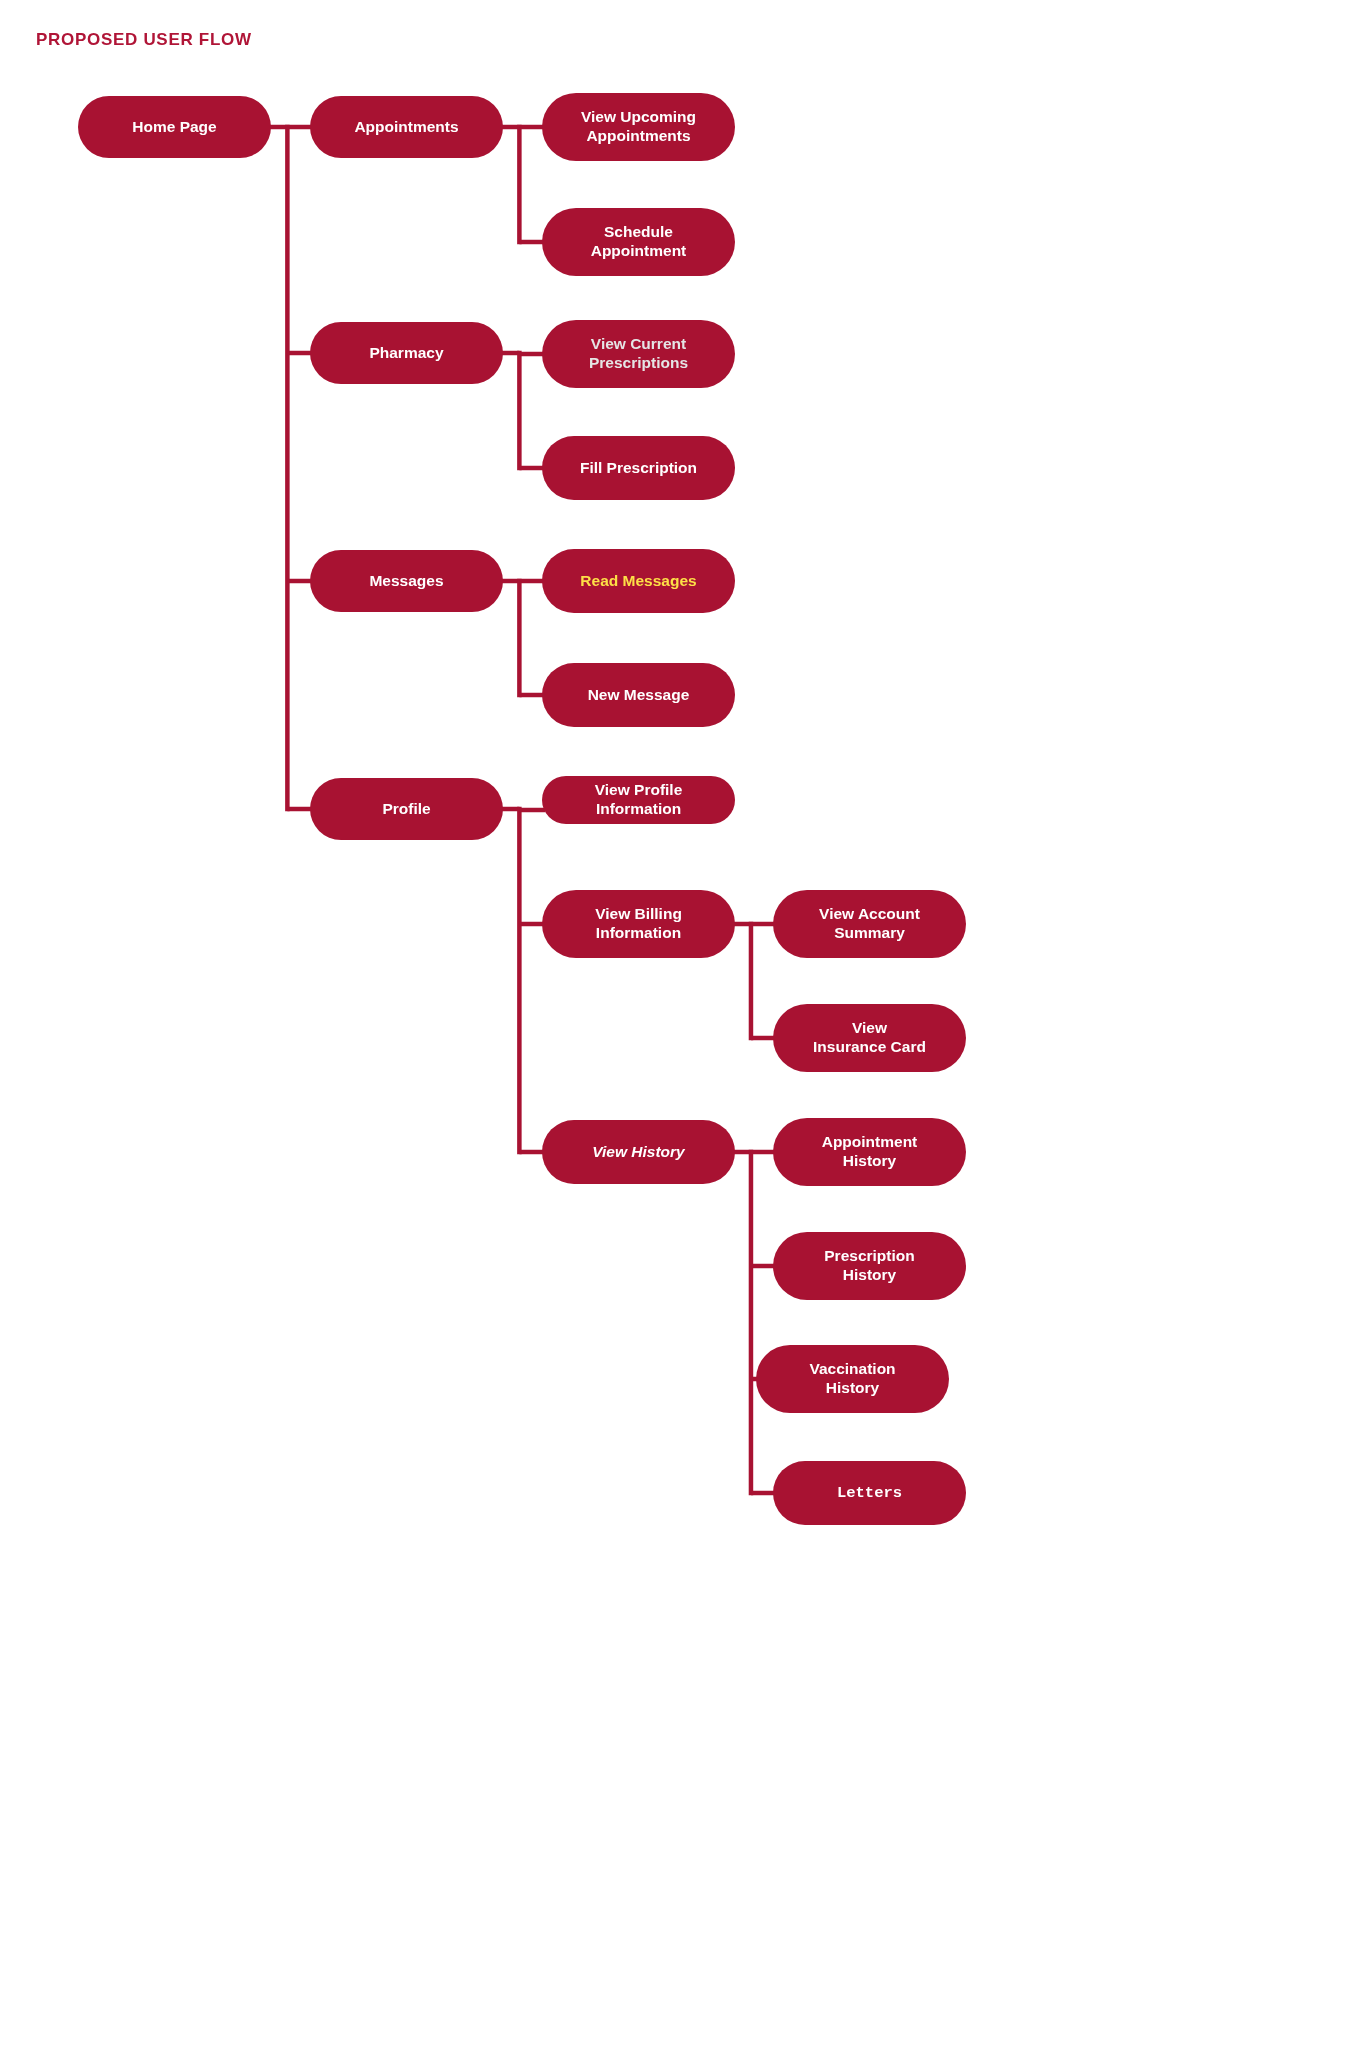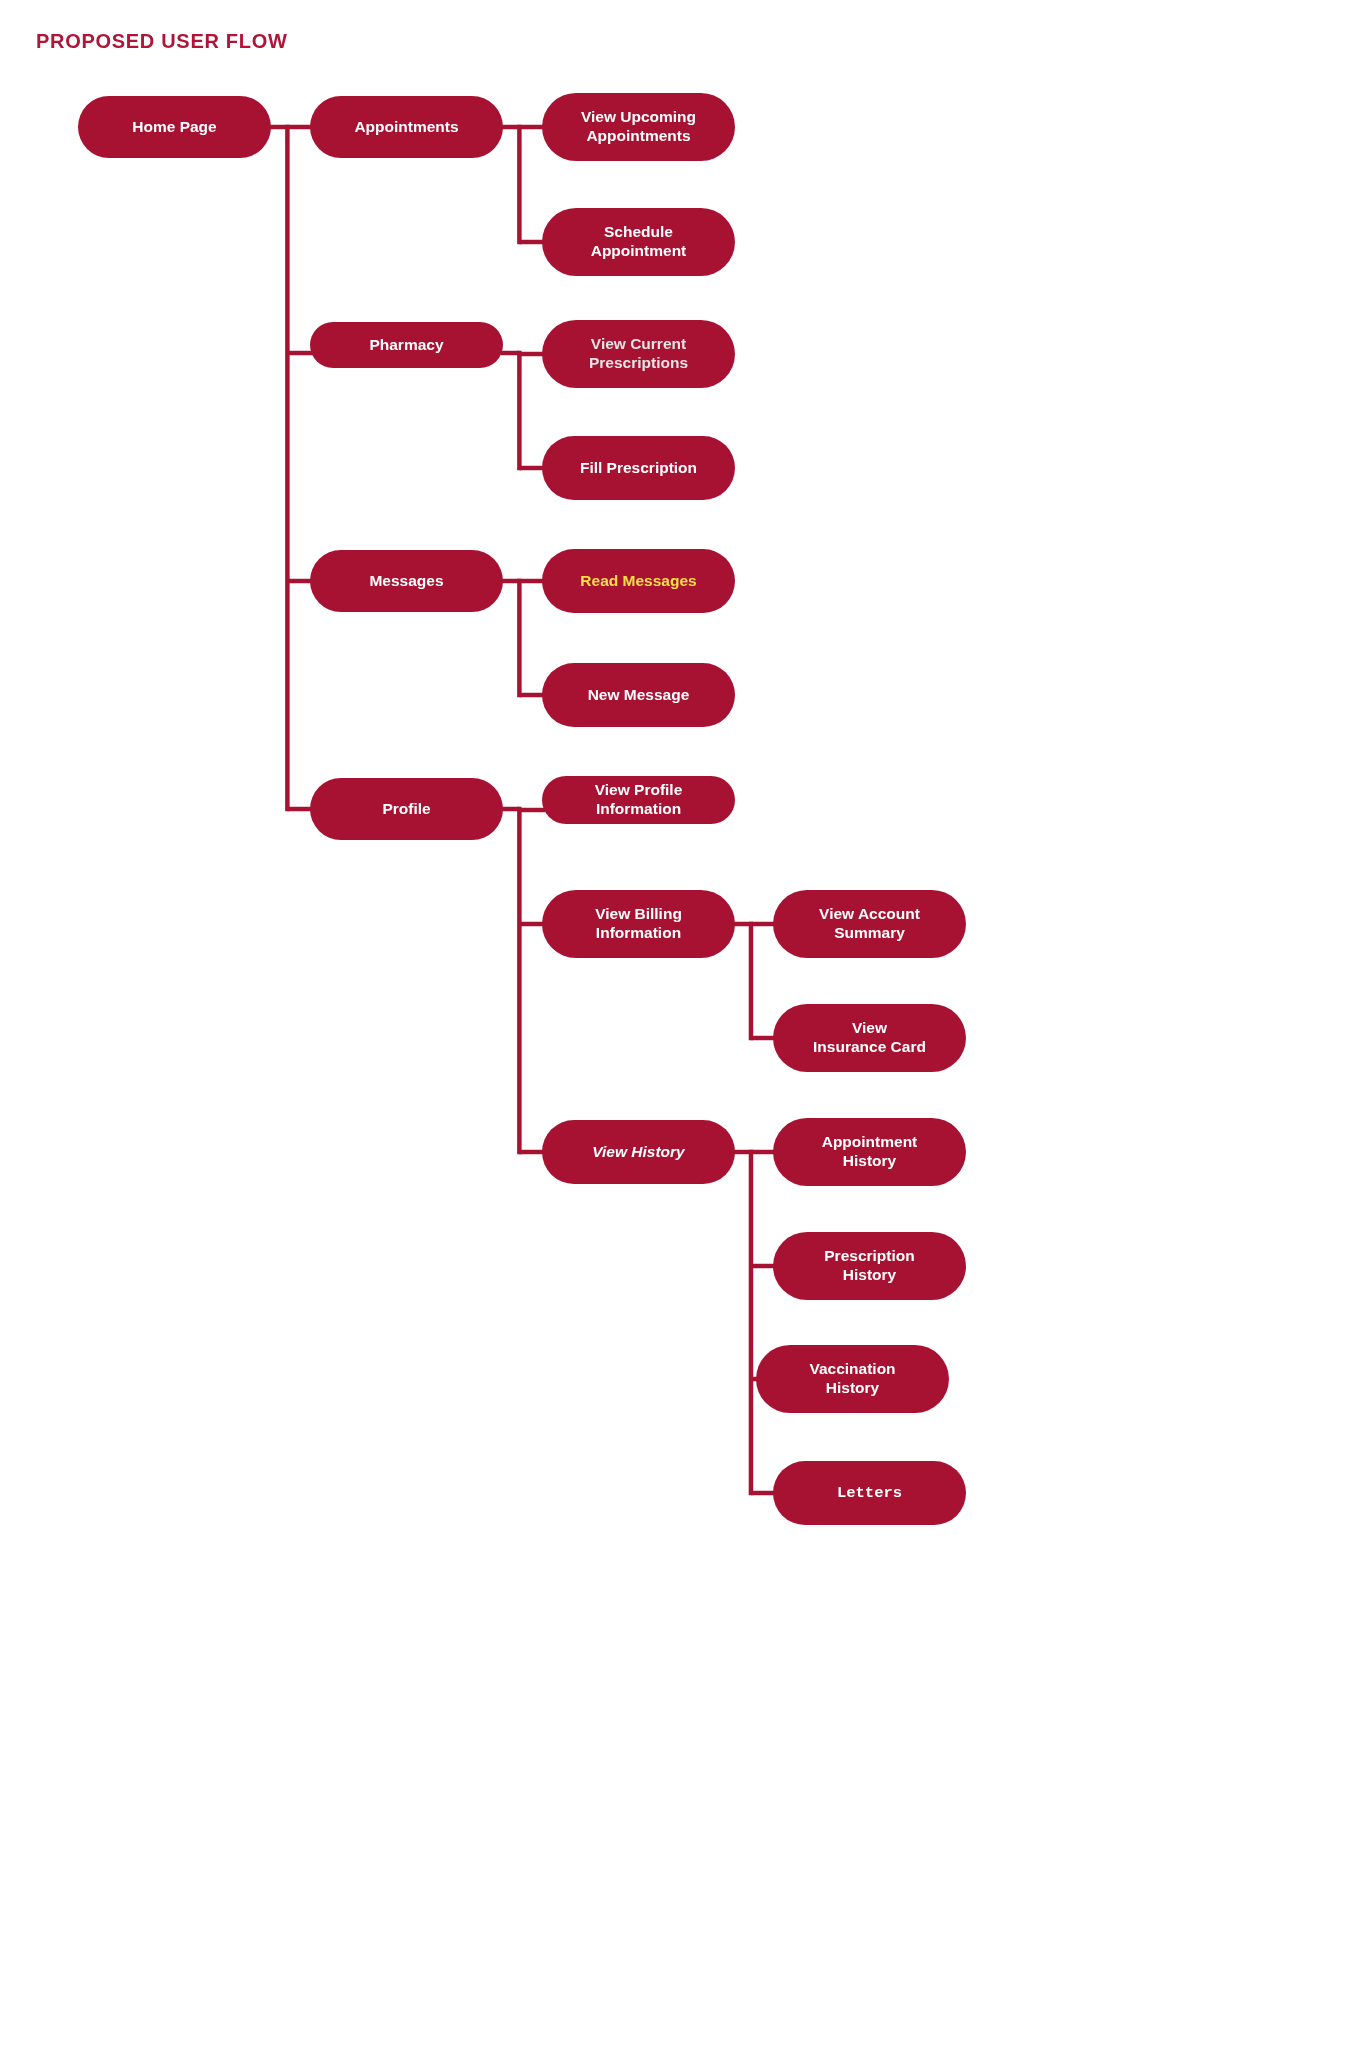--- a/index.html
+++ b/index.html
@@ -17,21 +17,21 @@
   #canvas {
     position: relative;
     width: 1366px;
     height: 2066px;
     background: #ffffff;
   }
   #diagram-title {
     position: absolute;
     left: 36px;
     top: 30px;
-    font-size: 20px;
+    font-size: 17px;
     font-weight: bold;
     letter-spacing: 0.7px;
     color: #B01537;
     font-family: "Liberation Sans", sans-serif;
     white-space: nowrap;
   }
   #edge-layer {
     position: absolute;
     left: 0;
     top: 0;
@@ -125,21 +125,21 @@
         <span class="node-label">Appointments</span>
       </div>
       <div class="node" style="left: 542px; top: 93px; width: 193px; height: 68px; background: rgb(168, 18, 50); color: rgb(255, 255, 255);">
         <span class="node-label">View Upcoming
 Appointments</span>
       </div>
       <div class="node" style="left: 542px; top: 208px; width: 193px; height: 68px; background: rgb(168, 18, 50); color: rgb(255, 255, 255);">
         <span class="node-label">Schedule
 Appointment</span>
       </div>
-      <div class="node" style="left: 310px; top: 322px; width: 193px; height: 46px; background: rgb(168, 18, 50); color: rgb(255, 255, 255);">
+      <div class="node" style="left: 310px; top: 322px; width: 193px; height: 62px; background: rgb(168, 18, 50); color: rgb(255, 255, 255);">
         <span class="node-label">Pharmacy</span>
       </div>
       <div class="node" style="left: 542px; top: 320px; width: 193px; height: 68px; background: rgb(168, 18, 50); color: #e5e5e5;">
         <span class="node-label">View Current
 Prescriptions</span>
       </div>
       <div class="node" style="left: 542px; top: 436px; width: 193px; height: 64px; background: rgb(168, 18, 50); color: rgb(255, 255, 255);">
         <span class="node-label">Fill Prescription</span>
       </div>
       <div class="node" style="left: 310px; top: 550px; width: 193px; height: 62px; background: rgb(168, 18, 50); color: rgb(255, 255, 255);">

